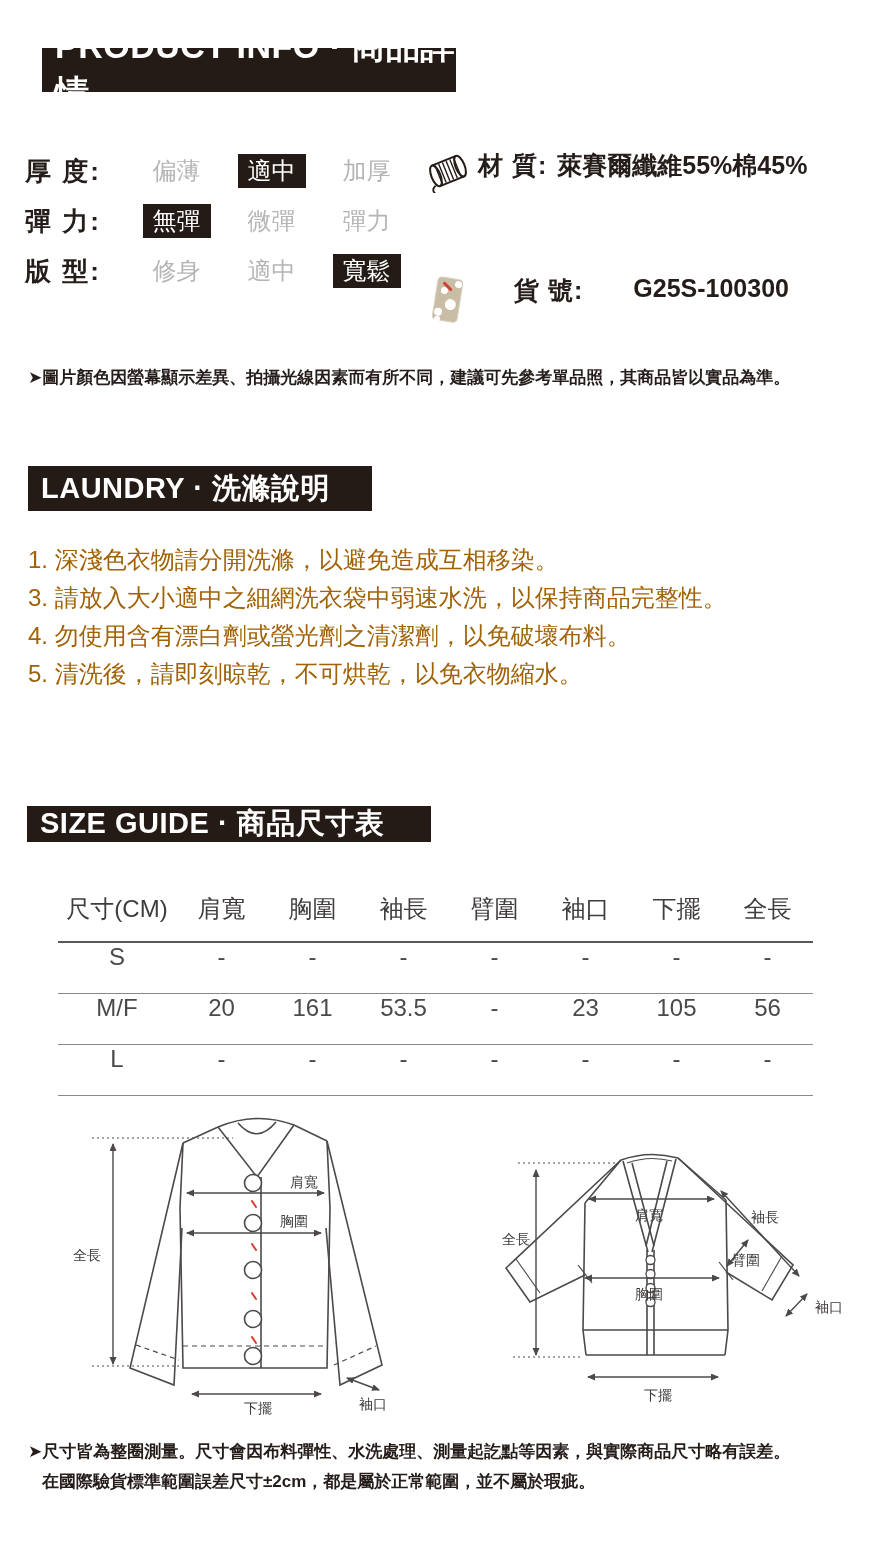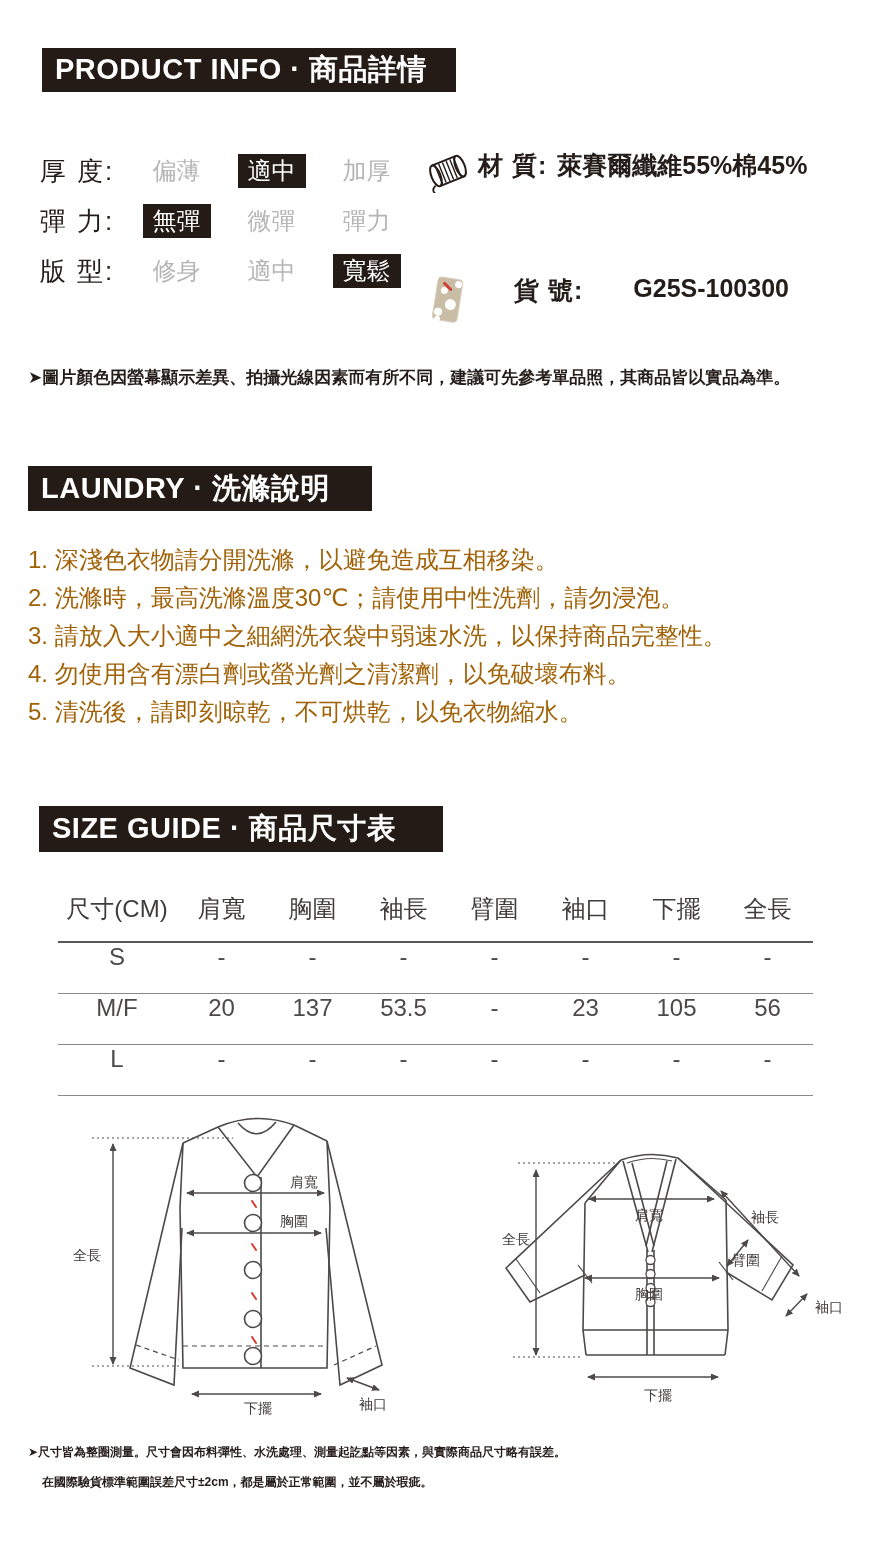--- a/index.html
+++ b/index.html
@@ -2,28 +2,28 @@
 <html><head>
 <meta charset="utf-8">
 <style>
   html,body{margin:0;padding:0;background:#ffffff;}
   body{font-family:"Liberation Sans","DejaVu Sans",sans-serif;color:#241d1a;}
   .page{position:relative;width:875px;height:1545px;background:#fff;overflow:hidden;}
 
   
   .bar{position:absolute;background:#241b16;color:#fff;font-weight:bold;
        display:flex;align-items:center;padding-left:13px;letter-spacing:.5px;box-sizing:border-box;}
-  #bar-product{left:42px;top:48px;width:414px;height:44px;font-size:29px;}
+  #bar-product{left:42px;top:48px;width:414px;height:44px;font-size:34px;}
   #bar-laundry{left:28px;top:466px;width:344px;height:45px;font-size:29px;}
-  #bar-size{left:27px;top:806px;width:404px;height:46px;font-size:29px;margin-left:12px;}
+  #bar-size{left:27px;top:806px;width:404px;height:36px;font-size:29px;}
 
   
   .attrs{position:absolute;left:25px;top:146px;}
   .attr-row{display:flex;align-items:center;height:50px;}
-  .attr-label{width:104px;font-size:26px;font-weight:400;letter-spacing:2px;color:#241d1a;white-space:nowrap;text-align:center;}
+  .attr-label{width:104px;font-size:26px;font-weight:700;letter-spacing:2px;color:#241d1a;white-space:nowrap;}
   .attr-opt{width:95px;display:flex;justify-content:center;font-size:24px;color:#b5b5b6;}
   .attr-opt span{padding:1px 10px;line-height:32px;text-align:center;}
   .attr-opt.selected{color:#fff;}
   .attr-opt.selected span{background:#241b16;}
 
   
   .info-row{position:absolute;display:flex;}
   #material-row{left:424px;top:149px;}
   #sku-row{left:426px;top:274px;gap:40px;}
   .info-icon{flex:0 0 auto;margin-right:6px;}
@@ -46,21 +46,21 @@
   .t-cell.c0{width:118px;}
   .t-cell.cn{width:91px;}
 
   
   .diagram{position:absolute;}
   #jacket-svg{left:70px;top:1113px;}
   #cardigan-svg{left:488px;top:1150px;}
   .diagram text{font-family:"Liberation Sans","DejaVu Sans",sans-serif;font-size:14px;fill:#3f3c3b;}
 
   
-  .footer{position:absolute;left:28px;top:1437px;width:826px;font-size:12px;font-weight:700;line-height:30px;}
+  .footer{position:absolute;left:28px;top:1437px;width:826px;font-size:17px;font-weight:700;line-height:30px;}
   .footer .l2{margin-left:14px;}
 </style>
 </head>
 <body>
 
 <div class="page">
 
   <div class="bar" id="bar-product">
     <span>PRODUCT INFO · 商品詳情</span>
   </div>
@@ -139,21 +139,20 @@
   </div>
 
   <div class="note">➤圖片顏色因螢幕顯示差異、拍攝光線因素而有所不同，建議可先參考單品照，其商品皆以實品為準。</div>
 
   <div class="bar" id="bar-laundry">
     <span>LAUNDRY · 洗滌說明</span>
   </div>
 
   <div class="laundry-list" id="laundry-list">
       <div class="laundry-line">1. 深淺色衣物請分開洗滌，以避免造成互相移染。</div>
-      <div class="laundry-line">2. 洗滌時，最高洗滌溫度30℃；請使用中性洗劑，請勿浸泡。</div>
       <div class="laundry-line">3. 請放入大小適中之細網洗衣袋中弱速水洗，以保持商品完整性。</div>
       <div class="laundry-line">4. 勿使用含有漂白劑或螢光劑之清潔劑，以免破壞布料。</div>
       <div class="laundry-line">5. 清洗後，請即刻晾乾，不可烘乾，以免衣物縮水。</div>
     </div>
 
   <div class="bar" id="bar-size">
     <span>SIZE GUIDE · 商品尺寸表</span>
   </div>
 
   <div class="size-table" id="size-table">
@@ -173,21 +172,21 @@
         <div class="t-cell cn">-</div>
         <div class="t-cell cn">-</div>
         <div class="t-cell cn">-</div>
         <div class="t-cell cn">-</div>
         <div class="t-cell cn">-</div>
         <div class="t-cell cn">-</div>
       </div>
       <div class="t-row body">
         <div class="t-cell c0">M/F</div>
         <div class="t-cell cn">20</div>
-        <div class="t-cell cn">137</div>
+        <div class="t-cell cn">161</div>
         <div class="t-cell cn">53.5</div>
         <div class="t-cell cn">-</div>
         <div class="t-cell cn">23</div>
         <div class="t-cell cn">105</div>
         <div class="t-cell cn">56</div>
       </div>
       <div class="t-row body">
         <div class="t-cell c0">L</div>
         <div class="t-cell cn">-</div>
         <div class="t-cell cn">-</div>

